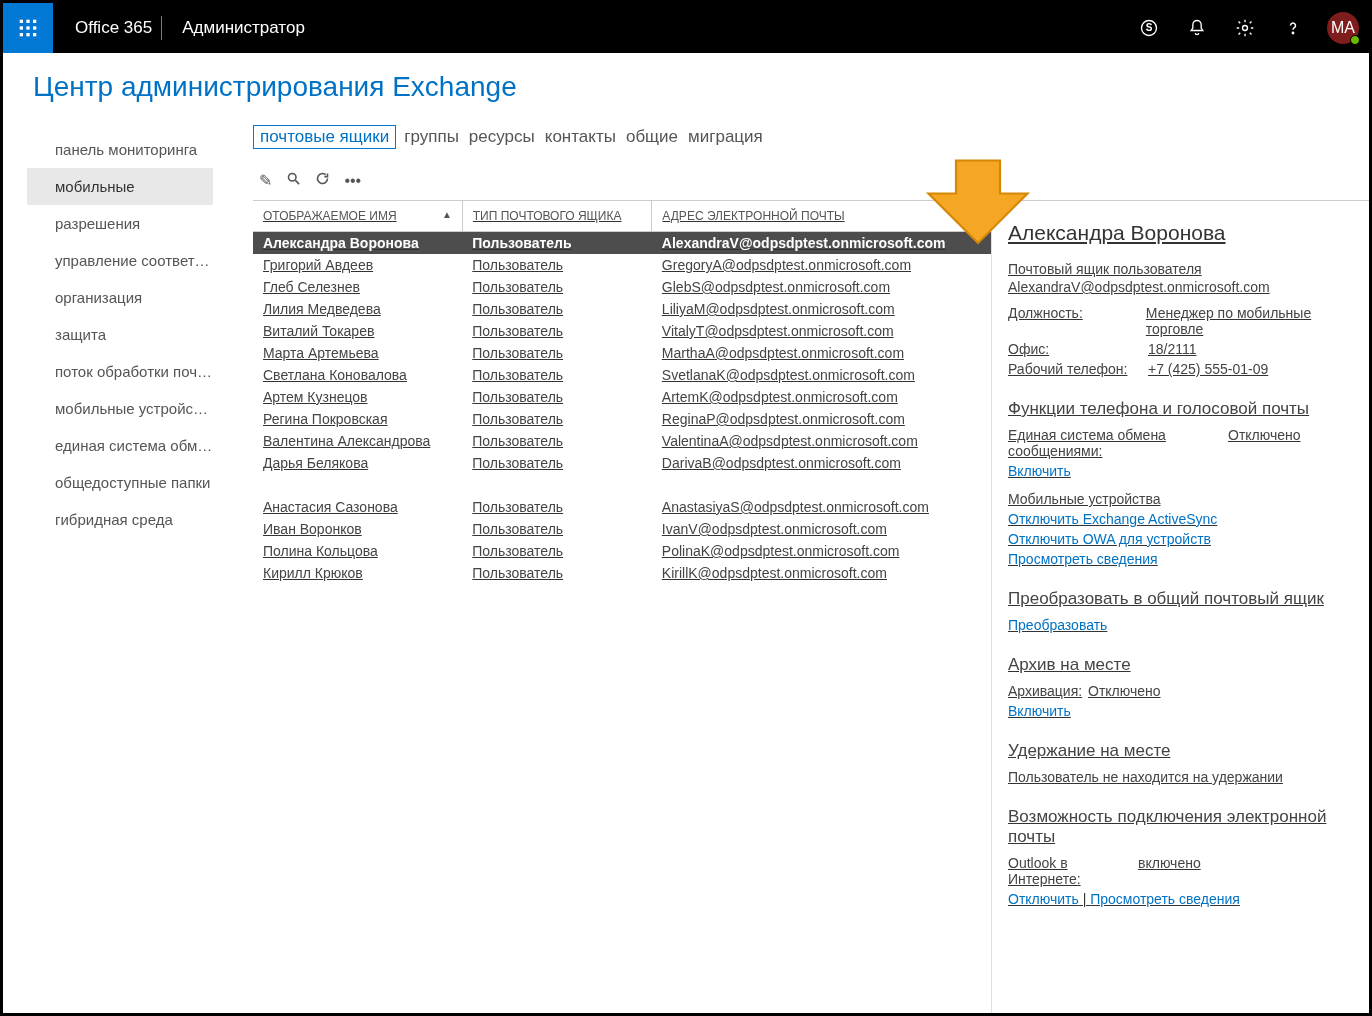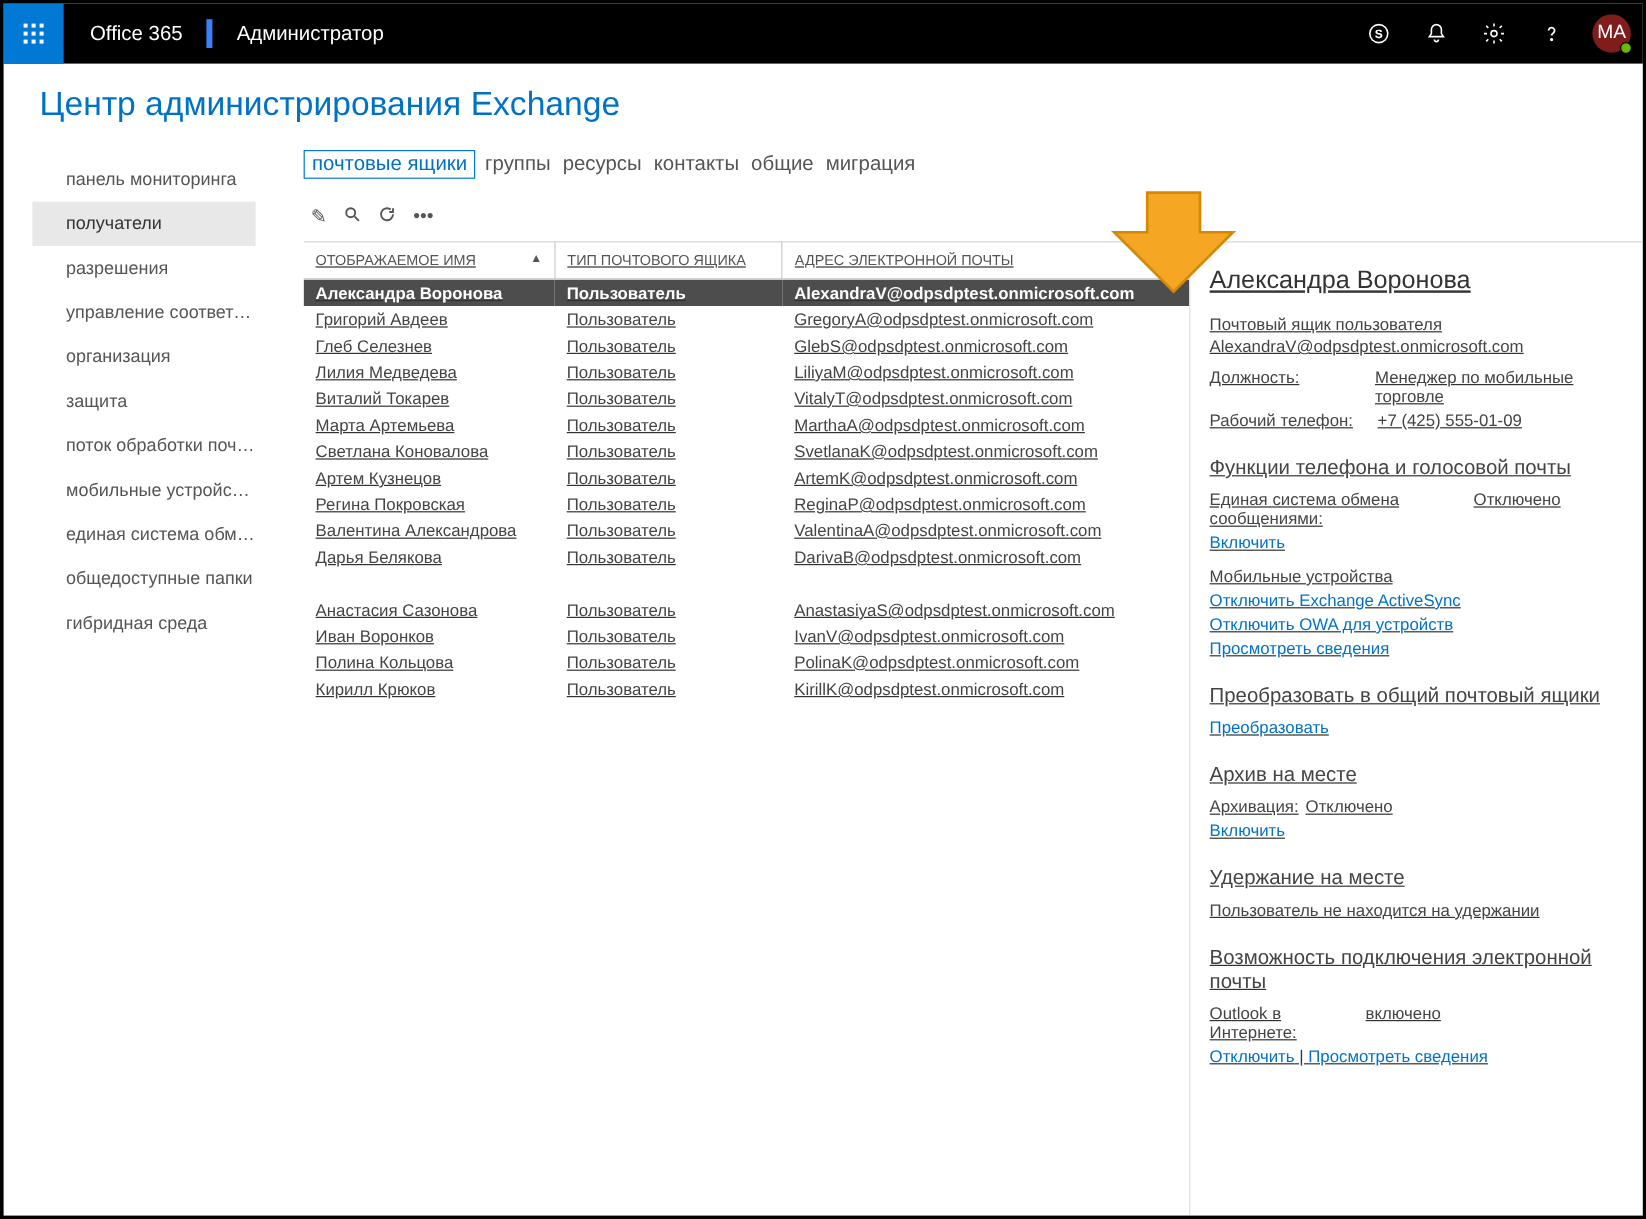--- a/index.html
+++ b/index.html
@@ -2,21 +2,21 @@
 <html><head>
 <meta charset="utf-8">
 <style>
   * { box-sizing: border-box; margin: 0; padding: 0; }
   body { font-family: "Segoe UI", Arial, sans-serif; font-size: 14px; color: #333; background: #fff; width: 1372px; height: 1016px; overflow: hidden; position: relative; }
   .frame { border: 3px solid #000; width: 1372px; height: 1016px; display: flex; flex-direction: column; }
   .topbar { background: #000; height: 50px; display: flex; align-items: center; color: #fff; padding: 0 0 0 0; }
   .waffle { width: 50px; height: 50px; background: #0078d4; display: flex; align-items: center; justify-content: center; cursor: pointer; }
   .waffle svg { width: 20px; height: 20px; }
   .brand { margin-left: 22px; font-size: 17px; font-weight: 400; }
-  .app-label { margin-left: 20px; padding-left: 20px; border-left: 5px solid #3b82f6; height: 24px; line-height: 24px; font-size: 17px; }
+  .app-label { margin-left: 9px; padding-left: 20px; border-left: 1px solid #3b82f6; height: 24px; line-height: 24px; font-size: 17px; }
   .topbar-right { margin-left: auto; display: flex; align-items: center; }
   .topbar-icon { width: 48px; height: 50px; display: flex; align-items: center; justify-content: center; cursor: pointer; color: #fff; }
   .avatar { width: 32px; height: 32px; border-radius: 50%; background: #7f1d1d; color: #fff; display: flex; align-items: center; justify-content: center; font-size: 16px; margin: 0 10px; position: relative; }
   .presence { position: absolute; bottom: -1px; right: -1px; width: 10px; height: 10px; background: #6bb700; border-radius: 50%; border: 1px solid #000; }
   .page-title { font-size: 28px; color: #0072c6; font-weight: 300; padding: 18px 0 8px 30px; }
   .workspace { flex: 1; display: flex; overflow: hidden; }
   .sidebar { width: 210px; flex-shrink: 0; padding-top: 20px; }
   .sidebar-item { padding: 10px 0 10px 28px; font-size: 15px; color: #555; cursor: pointer; white-space: nowrap; overflow: hidden; text-overflow: ellipsis; margin-left: 24px; }
   .sidebar-item.active { background: #e8e8e8; color: #333; }
   .main { flex: 1; display: flex; flex-direction: column; padding: 14px 0 0 40px; overflow: hidden; position: relative; }
@@ -96,21 +96,21 @@
           <span class="presence"></span>
         </div>
     </div>
   </div>
 
   <div class="page-title">Центр администрирования Exchange</div>
 
   <div class="workspace">
     <div class="sidebar" id="sidebar">
         <div class="sidebar-item">панель мониторинга</div>
-        <div class="sidebar-item active">получатели</div>
+        <div class="sidebar-item active">мобильные</div>
         <div class="sidebar-item">разрешения</div>
         <div class="sidebar-item">управление соответстви...</div>
         <div class="sidebar-item">организация</div>
         <div class="sidebar-item">защита</div>
         <div class="sidebar-item">поток обработки почты</div>
         <div class="sidebar-item">мобильные устройства</div>
         <div class="sidebar-item">единая система обмена...</div>
         <div class="sidebar-item">общедоступные папки</div>
         <div class="sidebar-item">гибридная среда</div>
       </div>
@@ -241,36 +241,40 @@
 
         <div class="details">
           <h2>Александра Воронова</h2>
           <div class="sub">Почтовый ящик пользователя</div>
           <div class="sub" style="margin-bottom:10px;">AlexandraV@odpsdptest.onmicrosoft.com</div>
           <div class="kv">
               <span class="k">Должность:</span>
               <span>Менеджер по мобильные торговле</span>
             </div>
           <div class="kv">
+              <span class="k">Офис:</span>
+              <span>18/2111</span>
+            </div>
+          <div class="kv">
               <span class="k">Рабочий телефон:</span>
               <span>+7 (425) 555-01-09</span>
             </div>
 
           <div class="section-title">Функции телефона и голосовой почты</div>
           <div class="kv">
               <span style="width:220px">Единая система обмена сообщениями:</span>
               <span>Отключено</span>
             </div>
           <a class="link">Включить</a>
           <div class="sub" style="margin-top:12px">Мобильные устройства</div>
           <a class="link">Отключить Exchange ActiveSync</a>
           <a class="link">Отключить OWA для устройств</a>
           <a class="link">Просмотреть сведения</a>
 
-          <div class="section-title">Преобразовать в общий почтовый ящики</div>
+          <div class="section-title">Преобразовать в общий почтовый ящик</div>
           <a class="link">Преобразовать</a>
 
           <div class="section-title">Архив на месте</div>
           <div class="kv">
               <span class="k" style="width:80px">Архивация:</span>
               <span>Отключено</span>
             </div>
           <a class="link">Включить</a>
 
           <div class="section-title">Удержание на месте</div>

